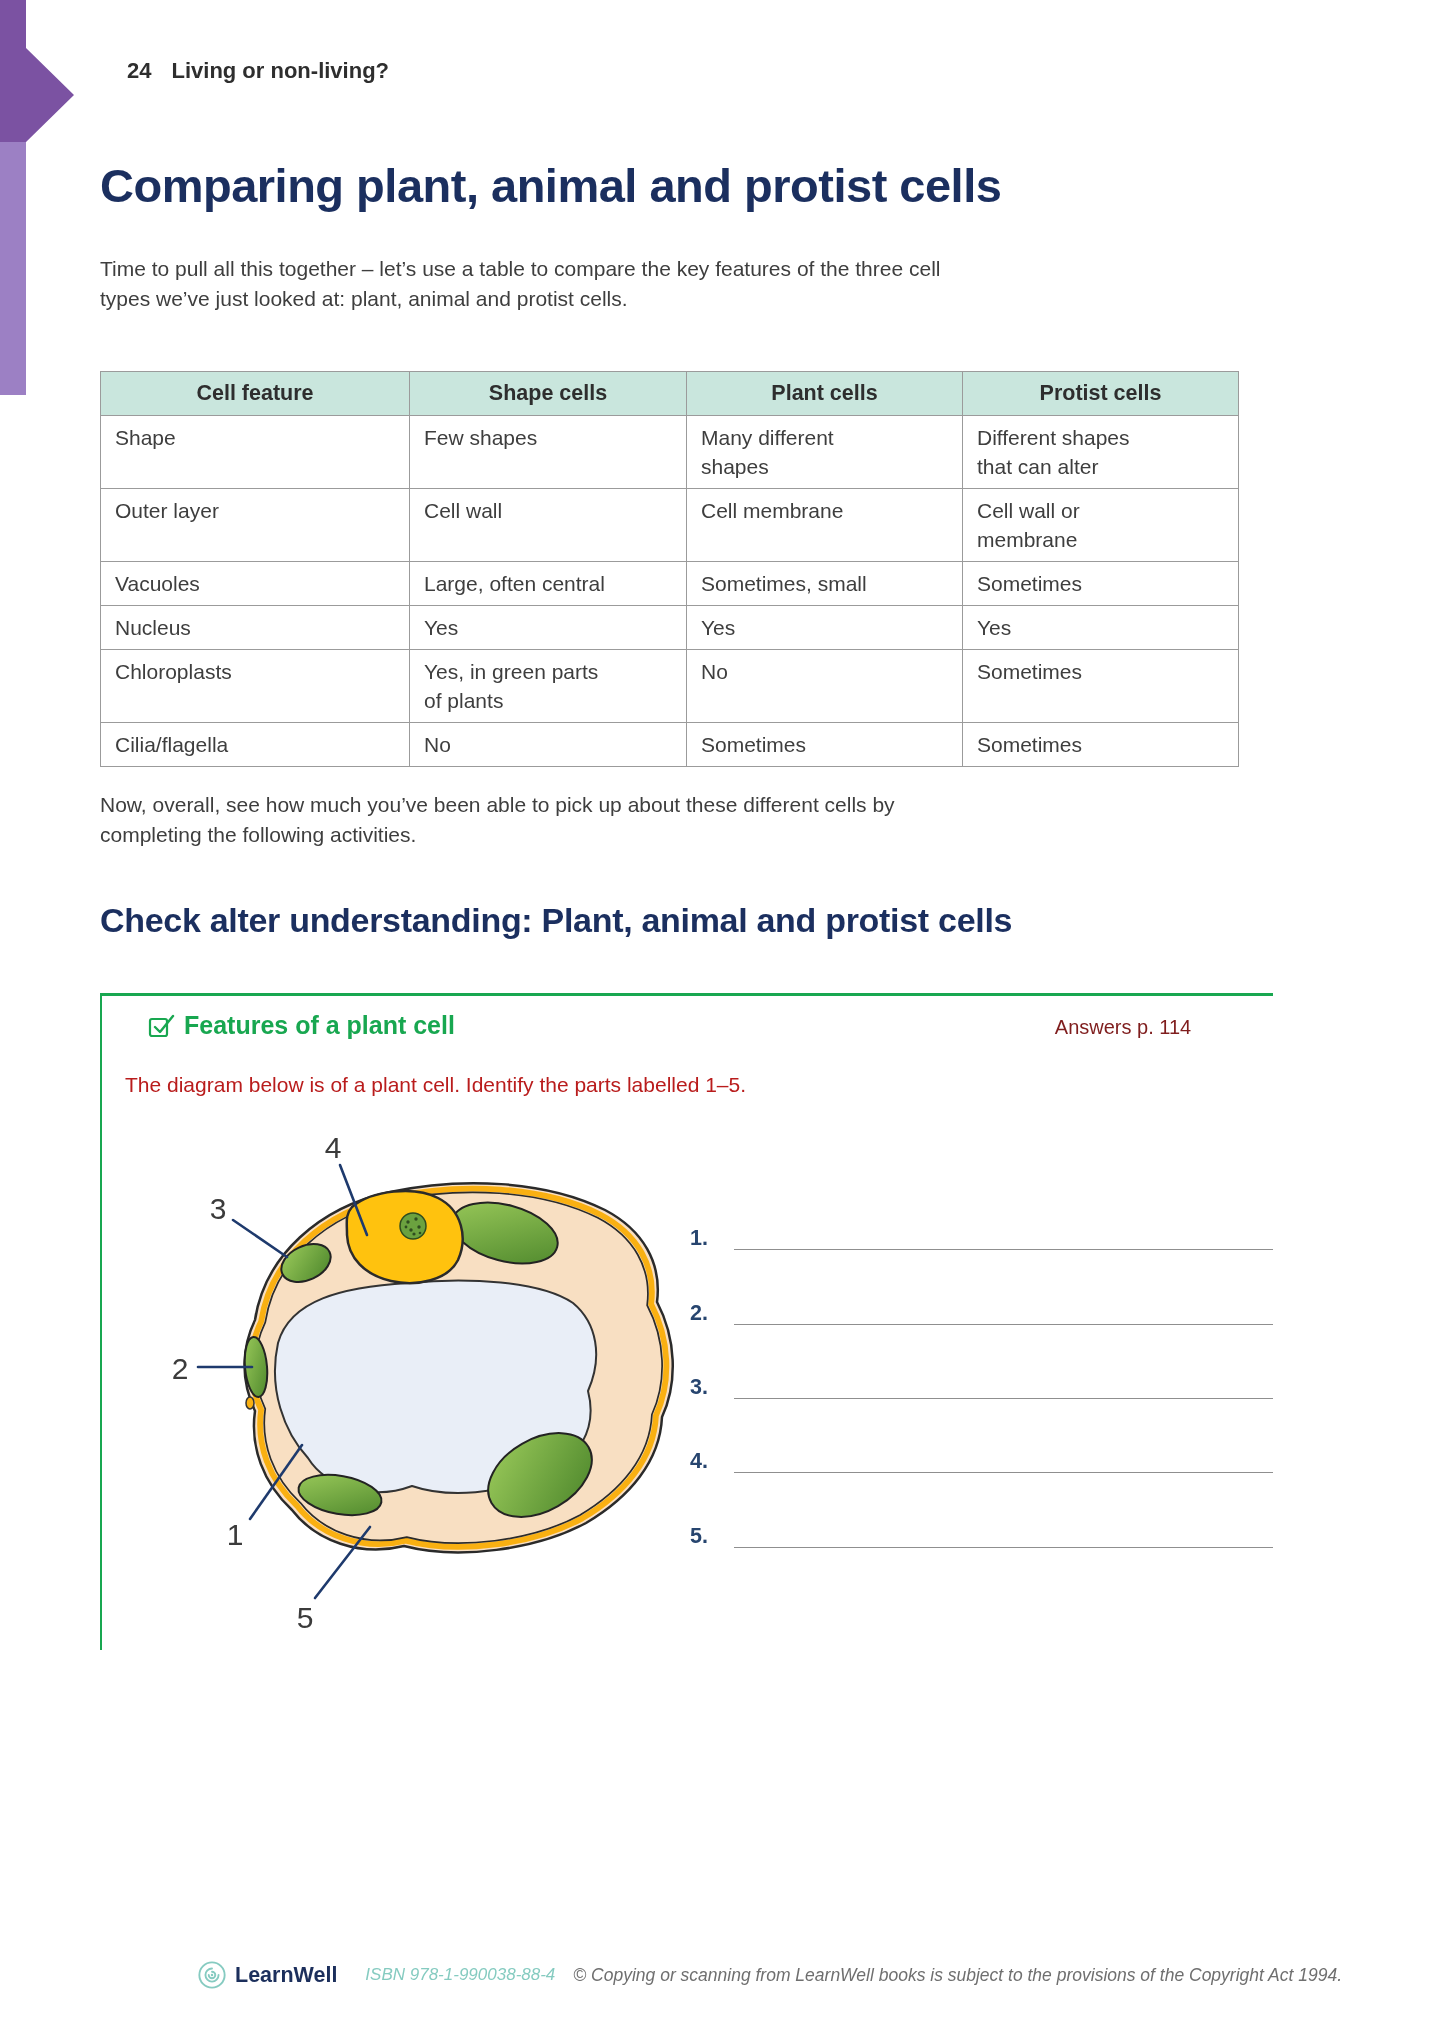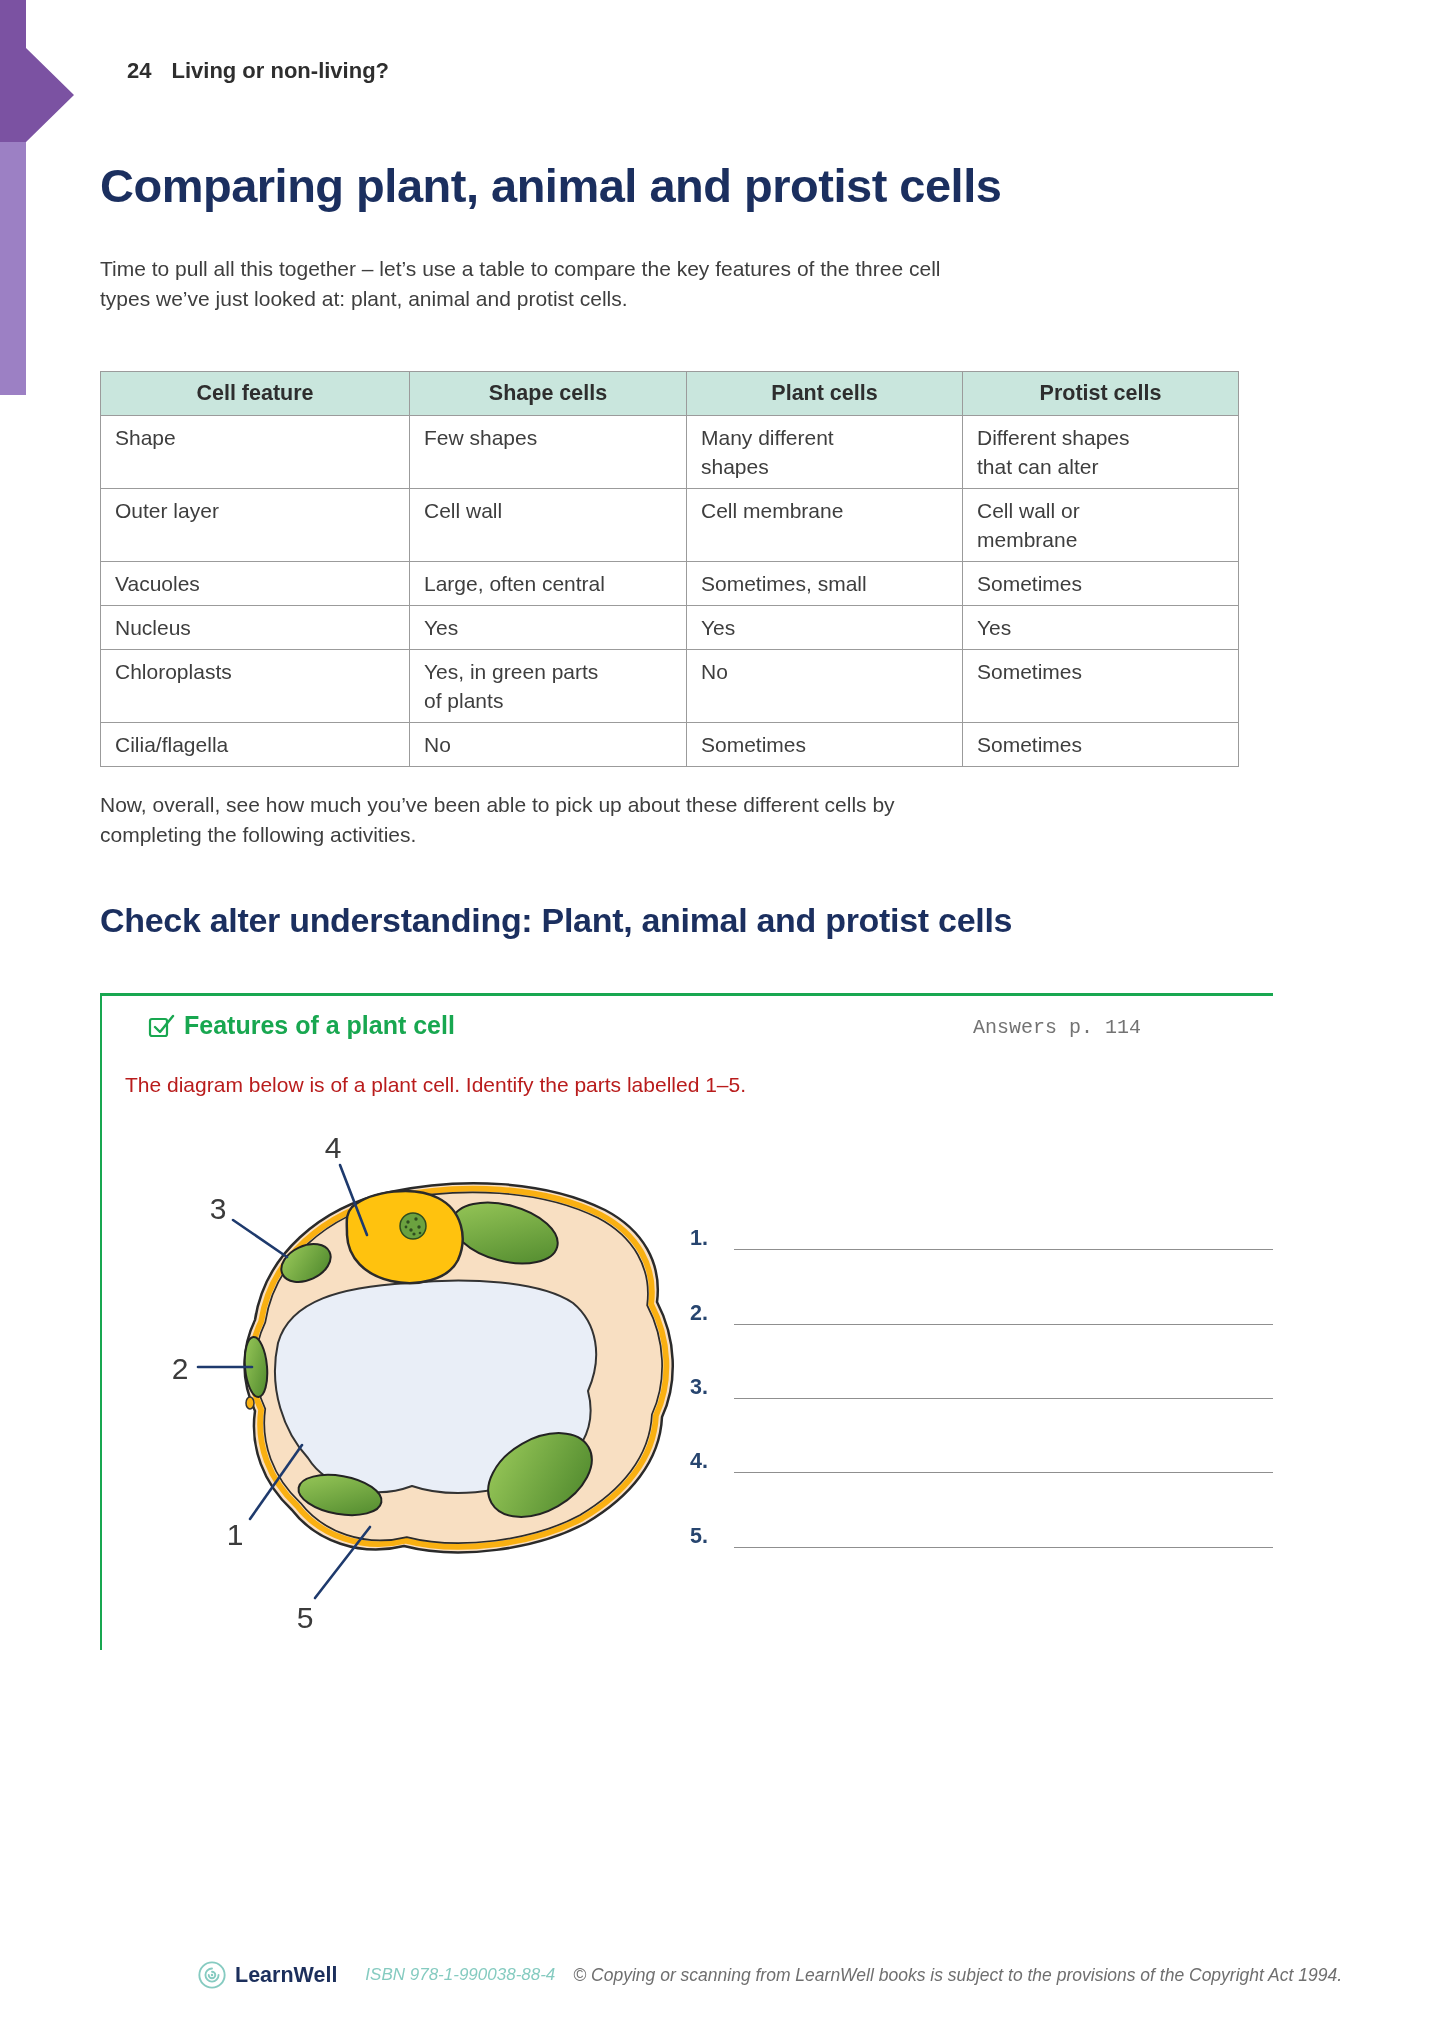--- a/index.html
+++ b/index.html
@@ -30,22 +30,22 @@
 
   .section-heading { position:absolute; left:100px; top:901px; width:1250px;
     font-size:34px; font-weight:bold; color:#1b2f5f; letter-spacing:-0.3px; }
 
   .activity-box { position:absolute; left:100px; top:993px; width:1173px; height:657px;
     border-top:3px solid #18a750; border-left:2px solid #18a750; }
 
   .activity-icon { position:absolute; left:148px; top:1013px; width:27px; height:27px; }
   .activity-title { position:absolute; left:184px; top:1011px; font-size:25px;
     font-weight:bold; color:#18a750; }
-  .answers-ref { position:absolute; left:973px; top:1016px; width:300px; text-align:left;
-    font-size:20px; color:#737373;font-family:Liberation Mono, monospace; }
+  .answers-ref { position:absolute; left:973px; top:1016px; width:300px; text-align:center;
+    font-size:20px; color:#7f1d1d; }
   .instruction { position:absolute; left:125px; top:1073px; width:1100px;
     font-size:21px; color:#b91c1c; }
 
   .diagram { position:absolute; left:120px; top:1095px; }
   .diagram text { font-size:30px; fill:#3b3b3b; }
 
   .answer-row { position:absolute; left:690px; width:583px; height:29px;
     display:flex; align-items:flex-end; }
   .answer-num { font-size:21.5px; font-weight:bold; color:#27456f; width:38px; line-height:27px; }
   .answer-line { flex:1; border-bottom:1.5px solid #8f8f8f; margin-bottom:2px; margin-left:6px; }

